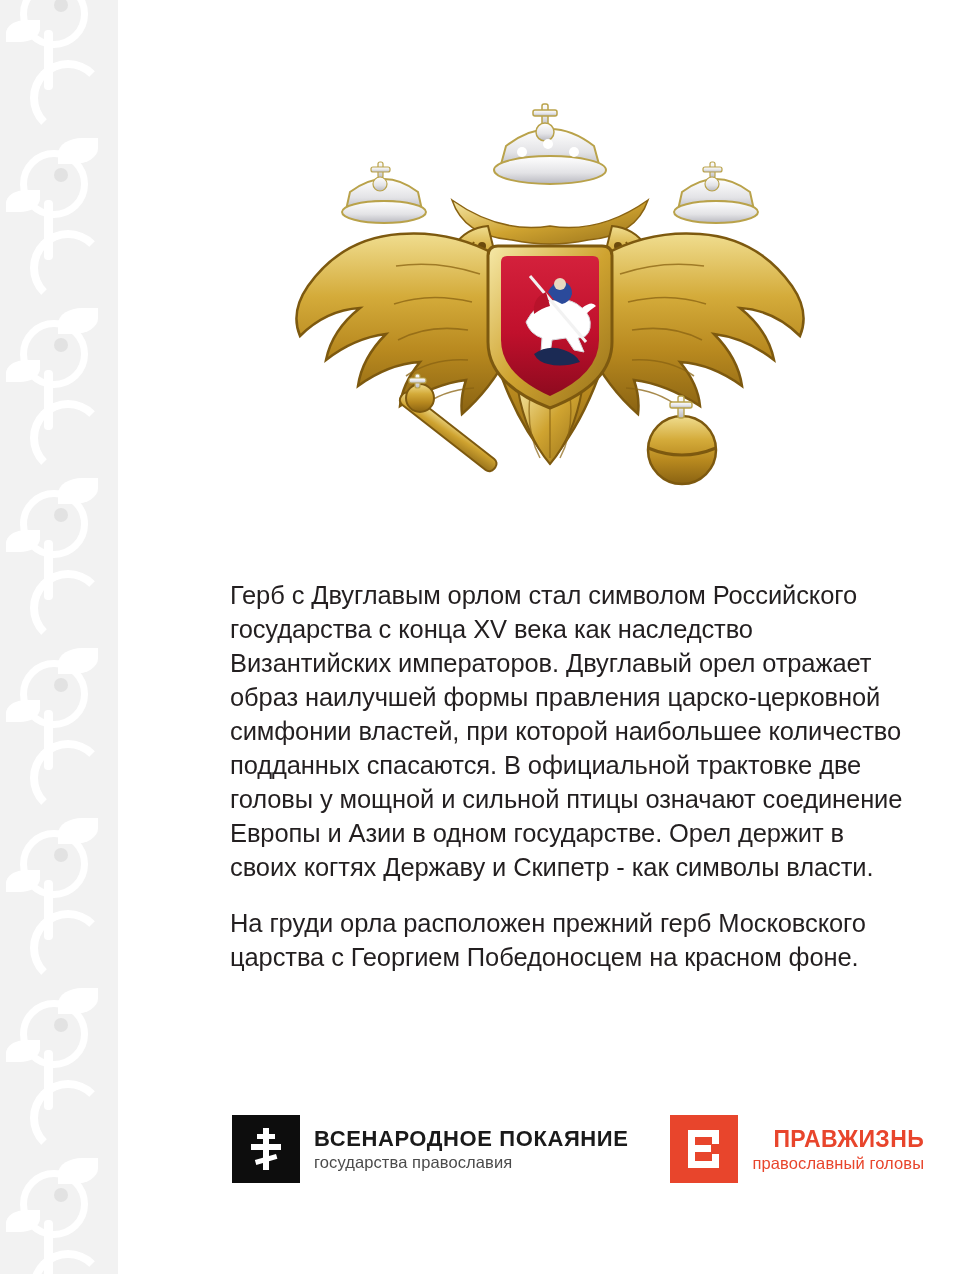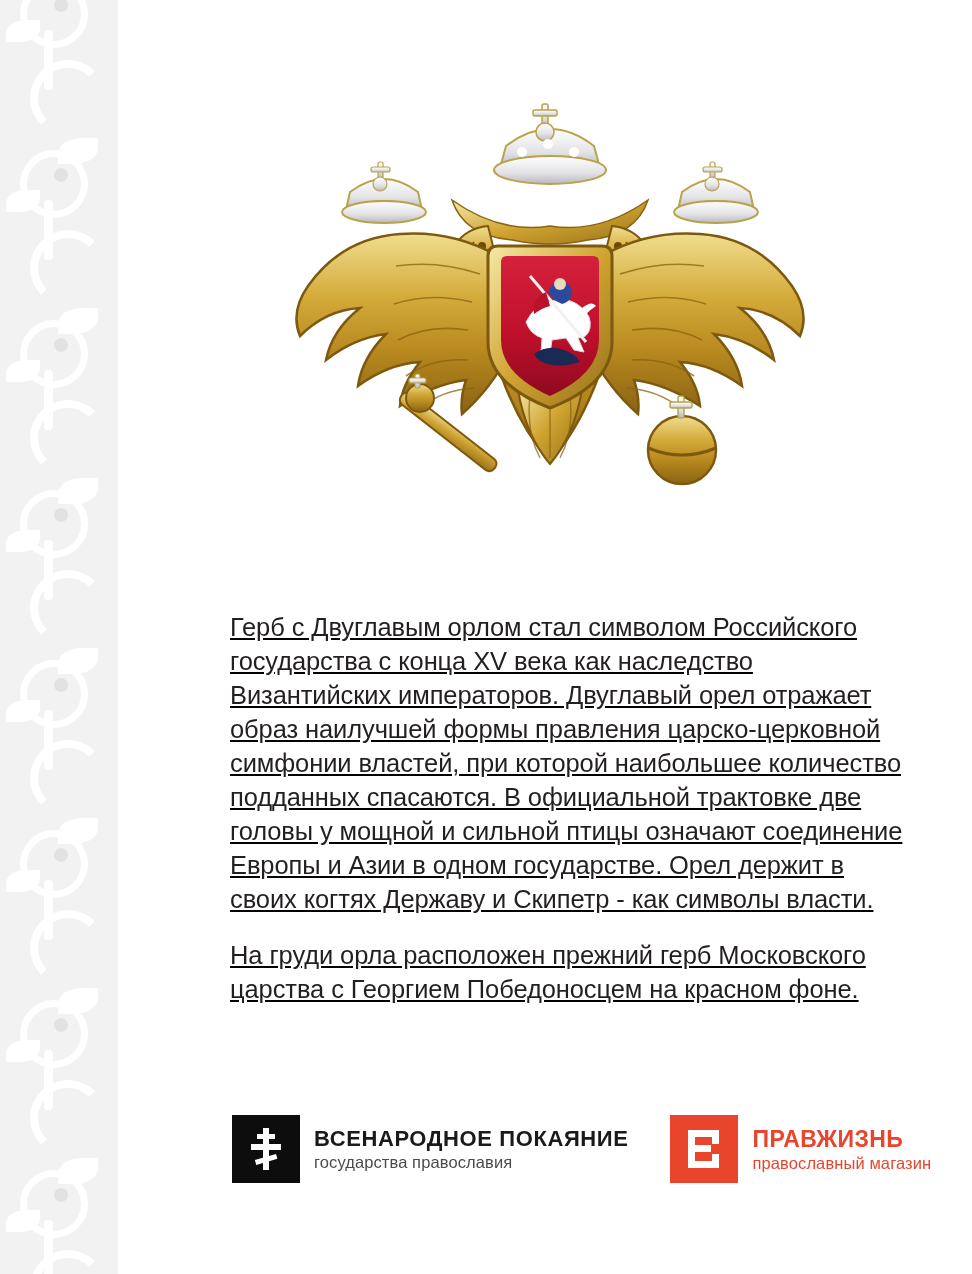--- a/index.html
+++ b/index.html
@@ -95,23 +95,22 @@
   .emblem-wrap svg {
     display: block;
     width: 100%;
     height: 100%;
   }
 
   
   .textblock {
     position: absolute;
     left: 90px;
-    top: 610px;
+    top: 578px;
     width: 680px;
-    text-decoration: underline;
   }
   .textblock p {
     margin: 0 0 22px 0;
     font-size: 25.5px;
     line-height: 34px;
     color: #231f20;
     font-family: "Liberation Sans", sans-serif;
     letter-spacing: -0.1px;
   }
   .textblock p:last-child { margin-bottom: 8px; }
@@ -169,20 +168,21 @@
     justify-content: center;
     flex: 0 0 auto;
   }
   .logo-mark-red svg { display: block; }
 
   .logo-text-b {
     margin-left: 14px;
     display: flex;
     flex-direction: column;
     justify-content: center;
+    align-items: flex-end;
   }
   .logo-text-b .title {
     font-size: 23px;
     font-weight: bold;
     color: #e8452c;
     letter-spacing: 0.4px;
     line-height: 27px;
   }
   .logo-text-b .sub {
     font-size: 16.5px;
@@ -447,18 +447,18 @@
             <rect x="13" y="4" width="19" height="7"></rect>
             <rect x="13" y="19" width="16" height="7"></rect>
             <rect x="13" y="35" width="19" height="7"></rect>
             <rect x="30" y="4" width="7" height="14"></rect>
             <rect x="30" y="28" width="7" height="14"></rect>
           </g>
         </svg>
       </div>
       <div class="logo-text-b">
         <div class="title">ПРАВЖИЗНЬ</div>
-        <div class="sub">православный магазин</div>
+        <div class="sub">православный головы</div>
       </div>
     </div>
 
   </div>
 </div>
 
 </body></html>

